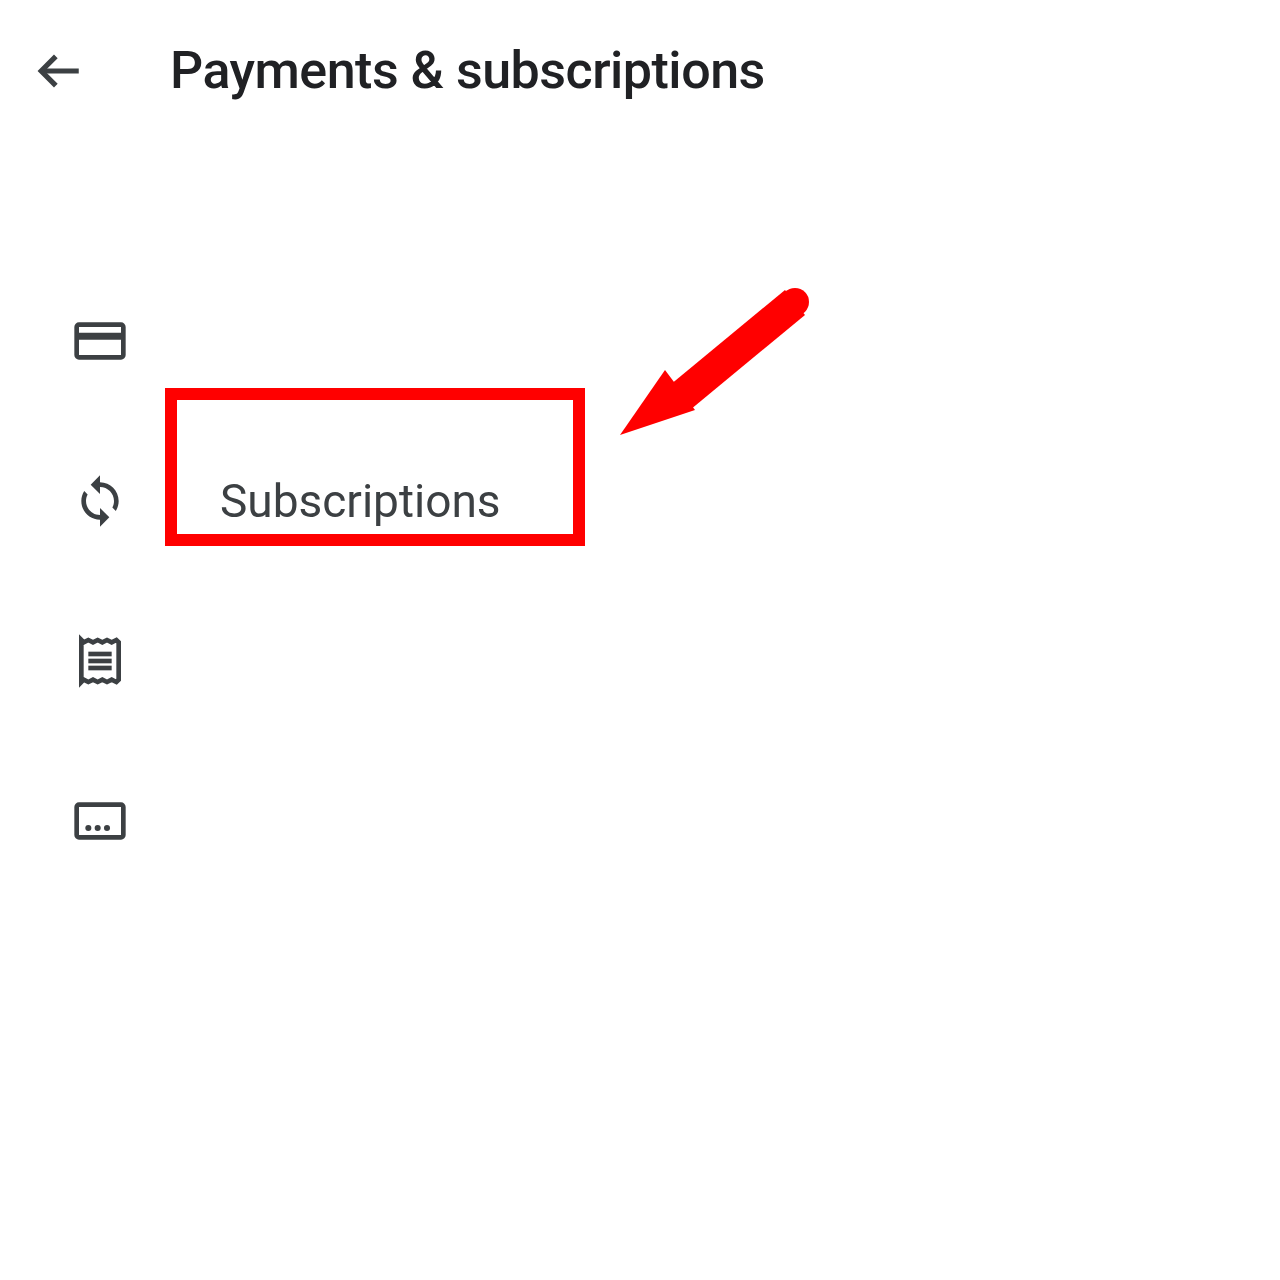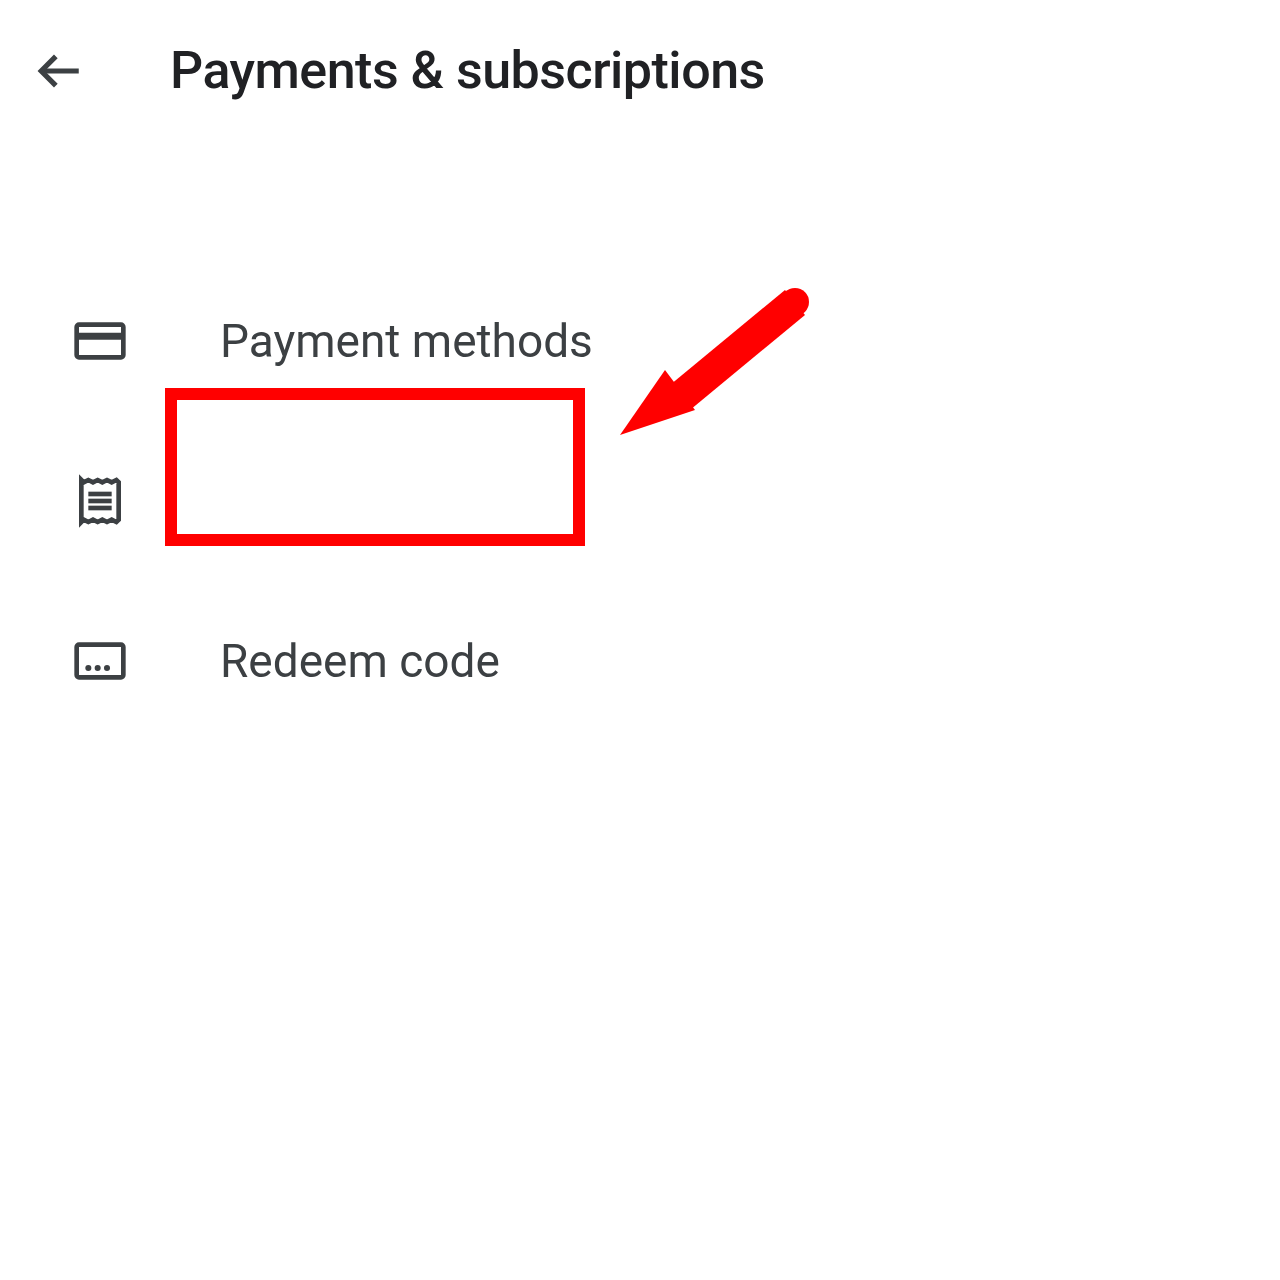--- a/index.html
+++ b/index.html
@@ -82,23 +82,30 @@
 
 <div class="menu-list">
 
   <div class="menu-item">
     <div class="menu-icon">
       <svg width="56" height="56" viewBox="0 0 24 24" fill="none" stroke="#3c4043" stroke-width="2">
         <rect x="2" y="5" width="20" height="14" rx="1"></rect>
         <line x1="2" y1="10" x2="22" y2="10" stroke-width="3"></line>
       </svg>
     </div>
-    <div class="menu-label">Payment methods</div>
   </div>
 
+  <div class="menu-item">
+    <div class="menu-icon">
+      <svg width="56" height="56" viewBox="0 0 24 24" fill="#3c4043">
+        <path d="M12 4V1L8 5l4 4V6c3.31 0 6 2.69 6 6 0 1.01-.25 1.97-.7 2.8l1.46 1.46C19.54 15.03 20 13.57 20 12c0-4.42-3.58-8-8-8zm0 14c-3.31 0-6-2.69-6-6 0-1.01.25-1.97.7-2.8L5.24 7.74C4.46 8.97 4 10.43 4 12c0 4.42 3.58 8 8 8v3l4-4-4-4v3z"></path>
+      </svg>
+    </div>
+    <div class="menu-label">Subscriptions</div>
+  </div>
 
   <div class="menu-item">
     <div class="menu-icon">
       <svg width="56" height="56" viewBox="0 0 24 24" fill="none" stroke="#3c4043" stroke-width="2">
         <path d="M4 3 L5 4 L7 3 L9 4 L11 3 L13 4 L15 3 L17 4 L19 3 L20 4 L20 20 L19 21 L17 20 L15 21 L13 20 L11 21 L9 20 L7 21 L5 20 L4 21 Z" fill="none"></path>
         <line x1="7" y1="9" x2="17" y2="9"></line>
         <line x1="7" y1="12" x2="17" y2="12"></line>
         <line x1="7" y1="15" x2="17" y2="15"></line>
       </svg>
     </div>
@@ -106,21 +113,20 @@
 
   <div class="menu-item">
     <div class="menu-icon">
       <svg width="56" height="56" viewBox="0 0 24 24" fill="none" stroke="#3c4043" stroke-width="2">
         <rect x="2" y="5" width="20" height="14" rx="1"></rect>
         <circle cx="7" cy="15" r="1.3" fill="#3c4043" stroke="none"></circle>
         <circle cx="11" cy="15" r="1.3" fill="#3c4043" stroke="none"></circle>
         <circle cx="15" cy="15" r="1.3" fill="#3c4043" stroke="none"></circle>
       </svg>
     </div>
-    <div class="menu-label">Redeem code</div>
   </div>
 
 </div>
 
 <div class="highlight-box" style="left:165px; top:388px; width:420px; height:158px;"></div>
 
 <svg class="arrow-annotation" style="left:590px; top:280px;" width="230" height="180" viewBox="0 0 230 180">
   <defs></defs>
   <g fill="#ff0000">
 

